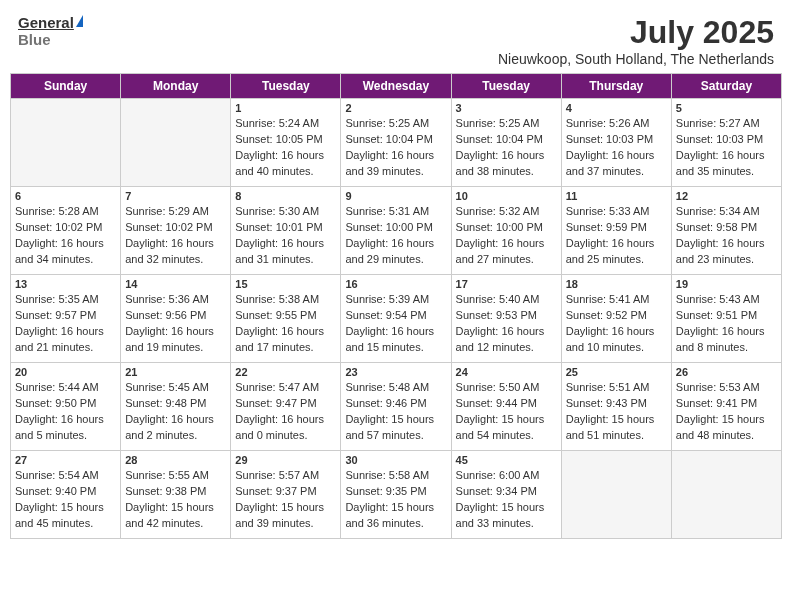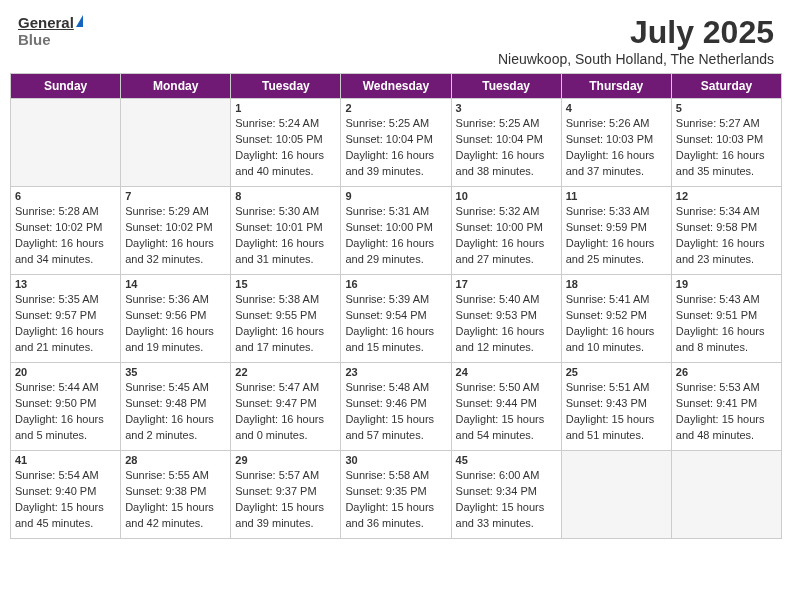--- a/index.html
+++ b/index.html
@@ -219,21 +219,21 @@
             <span class="day-num">19</span>
             <div class="day-info">Sunrise: 5:43 AM<br>Sunset: 9:51 PM<br>Daylight: 16 hours and 8 minutes.</div>
           </td>
         </tr>
         <tr>
           <td>
             <span class="day-num">20</span>
             <div class="day-info">Sunrise: 5:44 AM<br>Sunset: 9:50 PM<br>Daylight: 16 hours and 5 minutes.</div>
           </td>
           <td>
-            <span class="day-num">35</span>
+            <span class="day-num">21</span>
             <div class="day-info">Sunrise: 5:45 AM<br>Sunset: 9:48 PM<br>Daylight: 16 hours and 2 minutes.</div>
           </td>
           <td>
             <span class="day-num">22</span>
             <div class="day-info">Sunrise: 5:47 AM<br>Sunset: 9:47 PM<br>Daylight: 16 hours and 0 minutes.</div>
           </td>
           <td>
             <span class="day-num">23</span>
             <div class="day-info">Sunrise: 5:48 AM<br>Sunset: 9:46 PM<br>Daylight: 15 hours and 57 minutes.</div>
           </td>
@@ -245,21 +245,21 @@
             <span class="day-num">25</span>
             <div class="day-info">Sunrise: 5:51 AM<br>Sunset: 9:43 PM<br>Daylight: 15 hours and 51 minutes.</div>
           </td>
           <td>
             <span class="day-num">26</span>
             <div class="day-info">Sunrise: 5:53 AM<br>Sunset: 9:41 PM<br>Daylight: 15 hours and 48 minutes.</div>
           </td>
         </tr>
         <tr>
           <td>
-            <span class="day-num">41</span>
+            <span class="day-num">27</span>
             <div class="day-info">Sunrise: 5:54 AM<br>Sunset: 9:40 PM<br>Daylight: 15 hours and 45 minutes.</div>
           </td>
           <td>
             <span class="day-num">28</span>
             <div class="day-info">Sunrise: 5:55 AM<br>Sunset: 9:38 PM<br>Daylight: 15 hours and 42 minutes.</div>
           </td>
           <td>
             <span class="day-num">29</span>
             <div class="day-info">Sunrise: 5:57 AM<br>Sunset: 9:37 PM<br>Daylight: 15 hours and 39 minutes.</div>
           </td>

